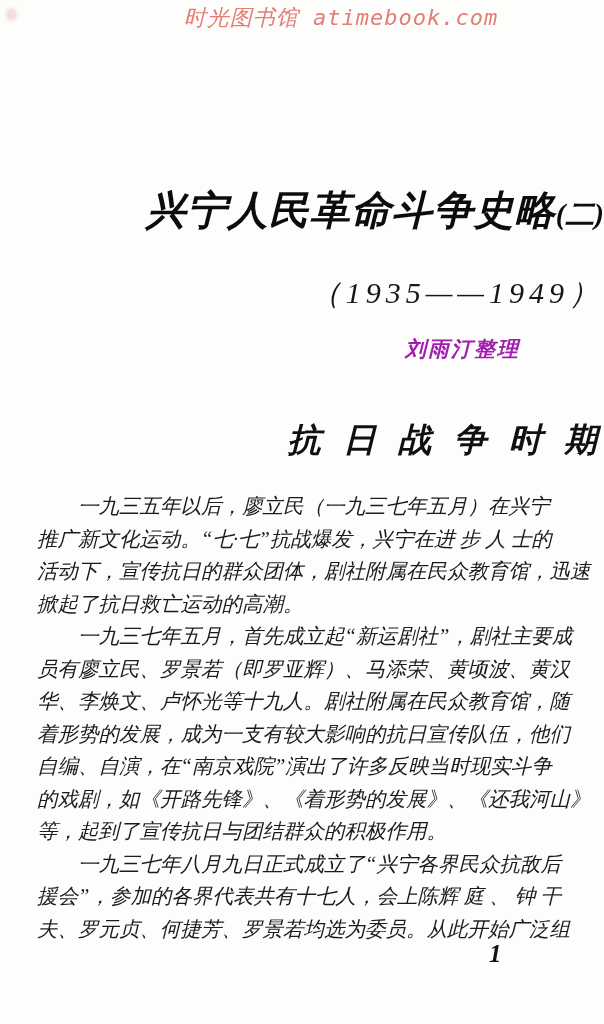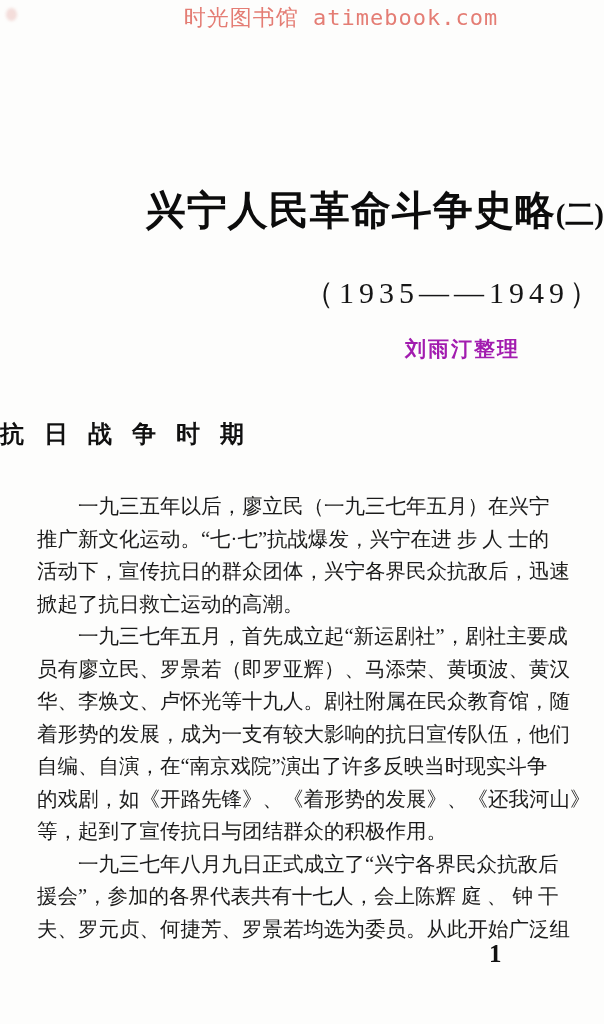--- a/index.html
+++ b/index.html
@@ -3,21 +3,21 @@
 <meta charset="utf-8">
 <style>
   html, body { margin:0; padding:0; }
   body {
     width:604px; height:1024px;
     background:#ffffff;
     font-family:"Liberation Serif","DejaVu Serif",serif;
   }
   .page {
     position:relative; width:604px; height:1024px;
-    background:#fdfdfc; color:#1d1d1d; overflow:hidden;
+    background:#fdfdfc; color:#1d1d1d; overflow:hidden;font-style:italic;
   }
   .watermark {
     position:absolute; top:3px; left:0; width:100%;
     box-sizing:border-box; padding-left:78px;
     text-align:center;
     font-family:"DejaVu Sans Mono",monospace;
     font-size:22px; letter-spacing:1px;
     color:#df6157; opacity:.82;
   }
   .stain {
@@ -33,21 +33,21 @@
   .subtitle {
     position:absolute; top:273px; left:0; width:100%;
     text-align:right; font-size:30px; letter-spacing:5px; color:#161616;
   }
   .byline {
     position:absolute; top:335px; right:84px;
     font-size:21px; letter-spacing:2px; font-weight:600; color:#a21caf;
   }
   .section {
     position:absolute; top:418px; left:0; width:100%; margin:0;
-    text-align:left; font-size:24px; font-weight:600;
+    text-align:right; font-size:33px; font-weight:600;
     letter-spacing:7px; color:#101010; white-space:nowrap;
   }
   .body-text {
     position:absolute; top:490px; left:37px; width:540px;
     font-size:20.5px; line-height:32.5px; color:#1b1b1b;
   }
   .line { white-space:nowrap; }
   .line.indent { text-indent:41px; }
   .page-number {
     position:absolute; top:940px; left:489px;
@@ -66,21 +66,21 @@
 
   <div class="subtitle">（1935——1949）</div>
 
   <div class="byline">刘雨汀整理</div>
 
   <h2 class="section">抗 日 战 争 时 期</h2>
 
   <div class="body-text">
     <div class="line indent">一九三五年以后，廖立民（一九三七年五月）在兴宁</div>
     <div class="line">推广新文化运动。“七·七”抗战爆发，兴宁在进 步 人 士的</div>
-    <div class="line">活动下，宣传抗日的群众团体，兴宁各界民众抗敌后，迅速</div>
+    <div class="line">活动下，宣传抗日的群众团体，剧社附属在民众教育馆，迅速</div>
     <div class="line">掀起了抗日救亡运动的高潮。</div>
     <div class="line indent">一九三七年五月，首先成立起“新运剧社”，剧社主要成</div>
     <div class="line">员有廖立民、罗景若（即罗亚辉）、马添荣、黄顷波、黄汉</div>
     <div class="line">华、李焕文、卢怀光等十九人。剧社附属在民众教育馆，随</div>
     <div class="line">着形势的发展，成为一支有较大影响的抗日宣传队伍，他们</div>
     <div class="line">自编、自演，在“南京戏院”演出了许多反映当时现实斗争</div>
     <div class="line">的戏剧，如《开路先锋》、《着形势的发展》、《还我河山》</div>
     <div class="line">等，起到了宣传抗日与团结群众的积极作用。</div>
     <div class="line indent">一九三七年八月九日正式成立了“兴宁各界民众抗敌后</div>
     <div class="line">援会”，参加的各界代表共有十七人，会上陈辉 庭 、 钟 干</div>

